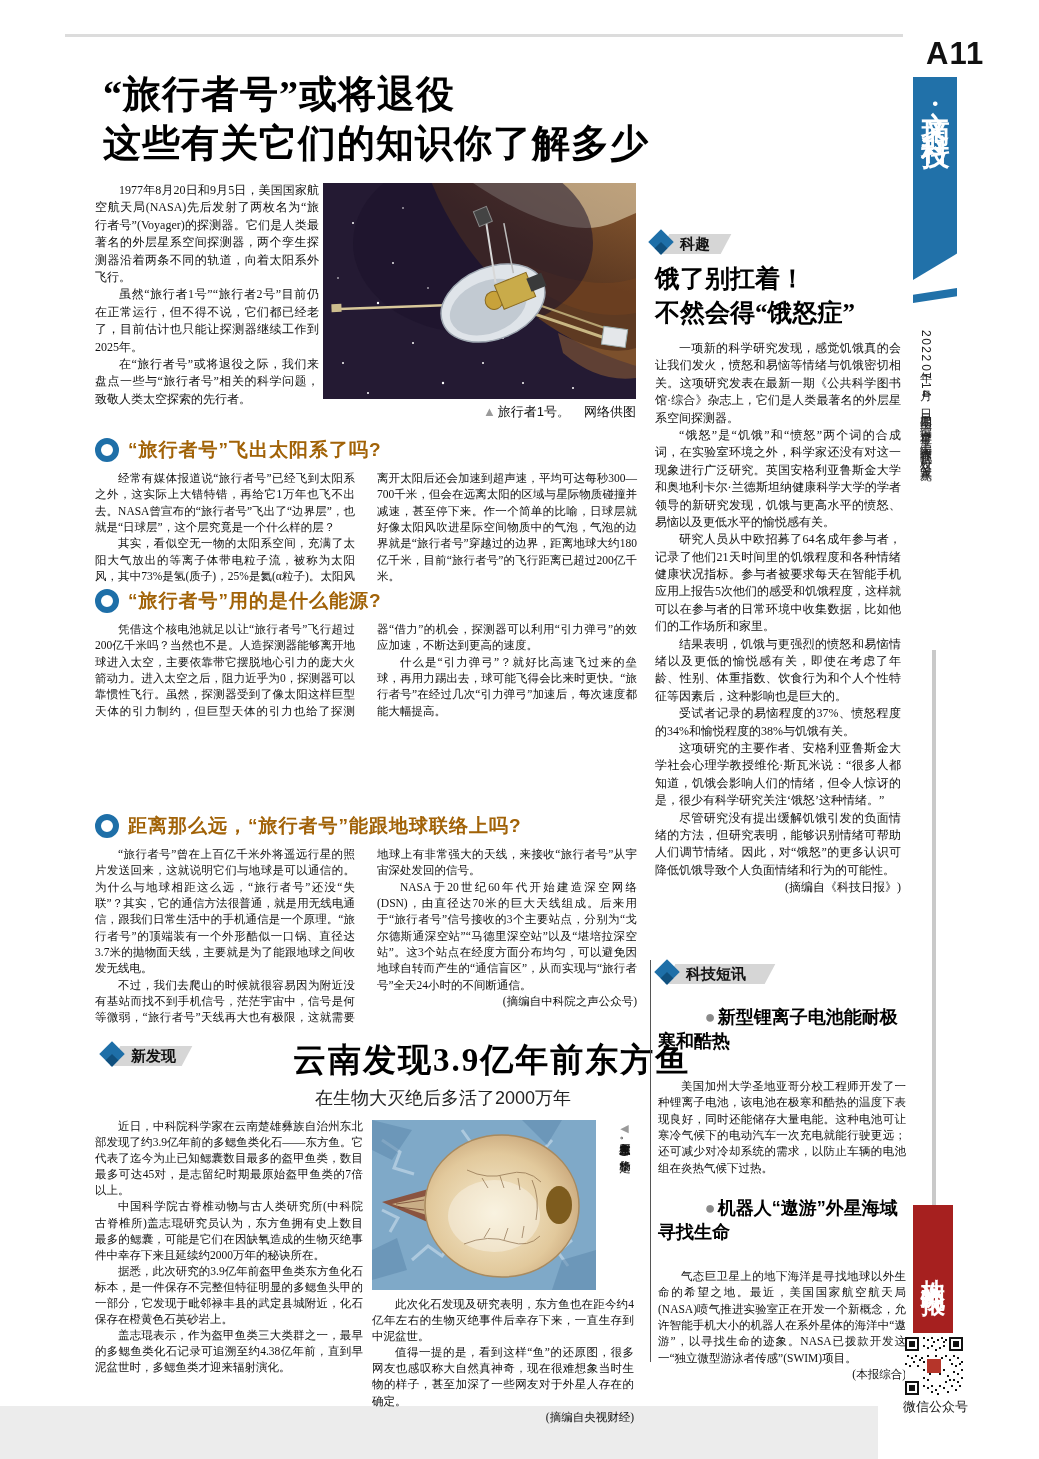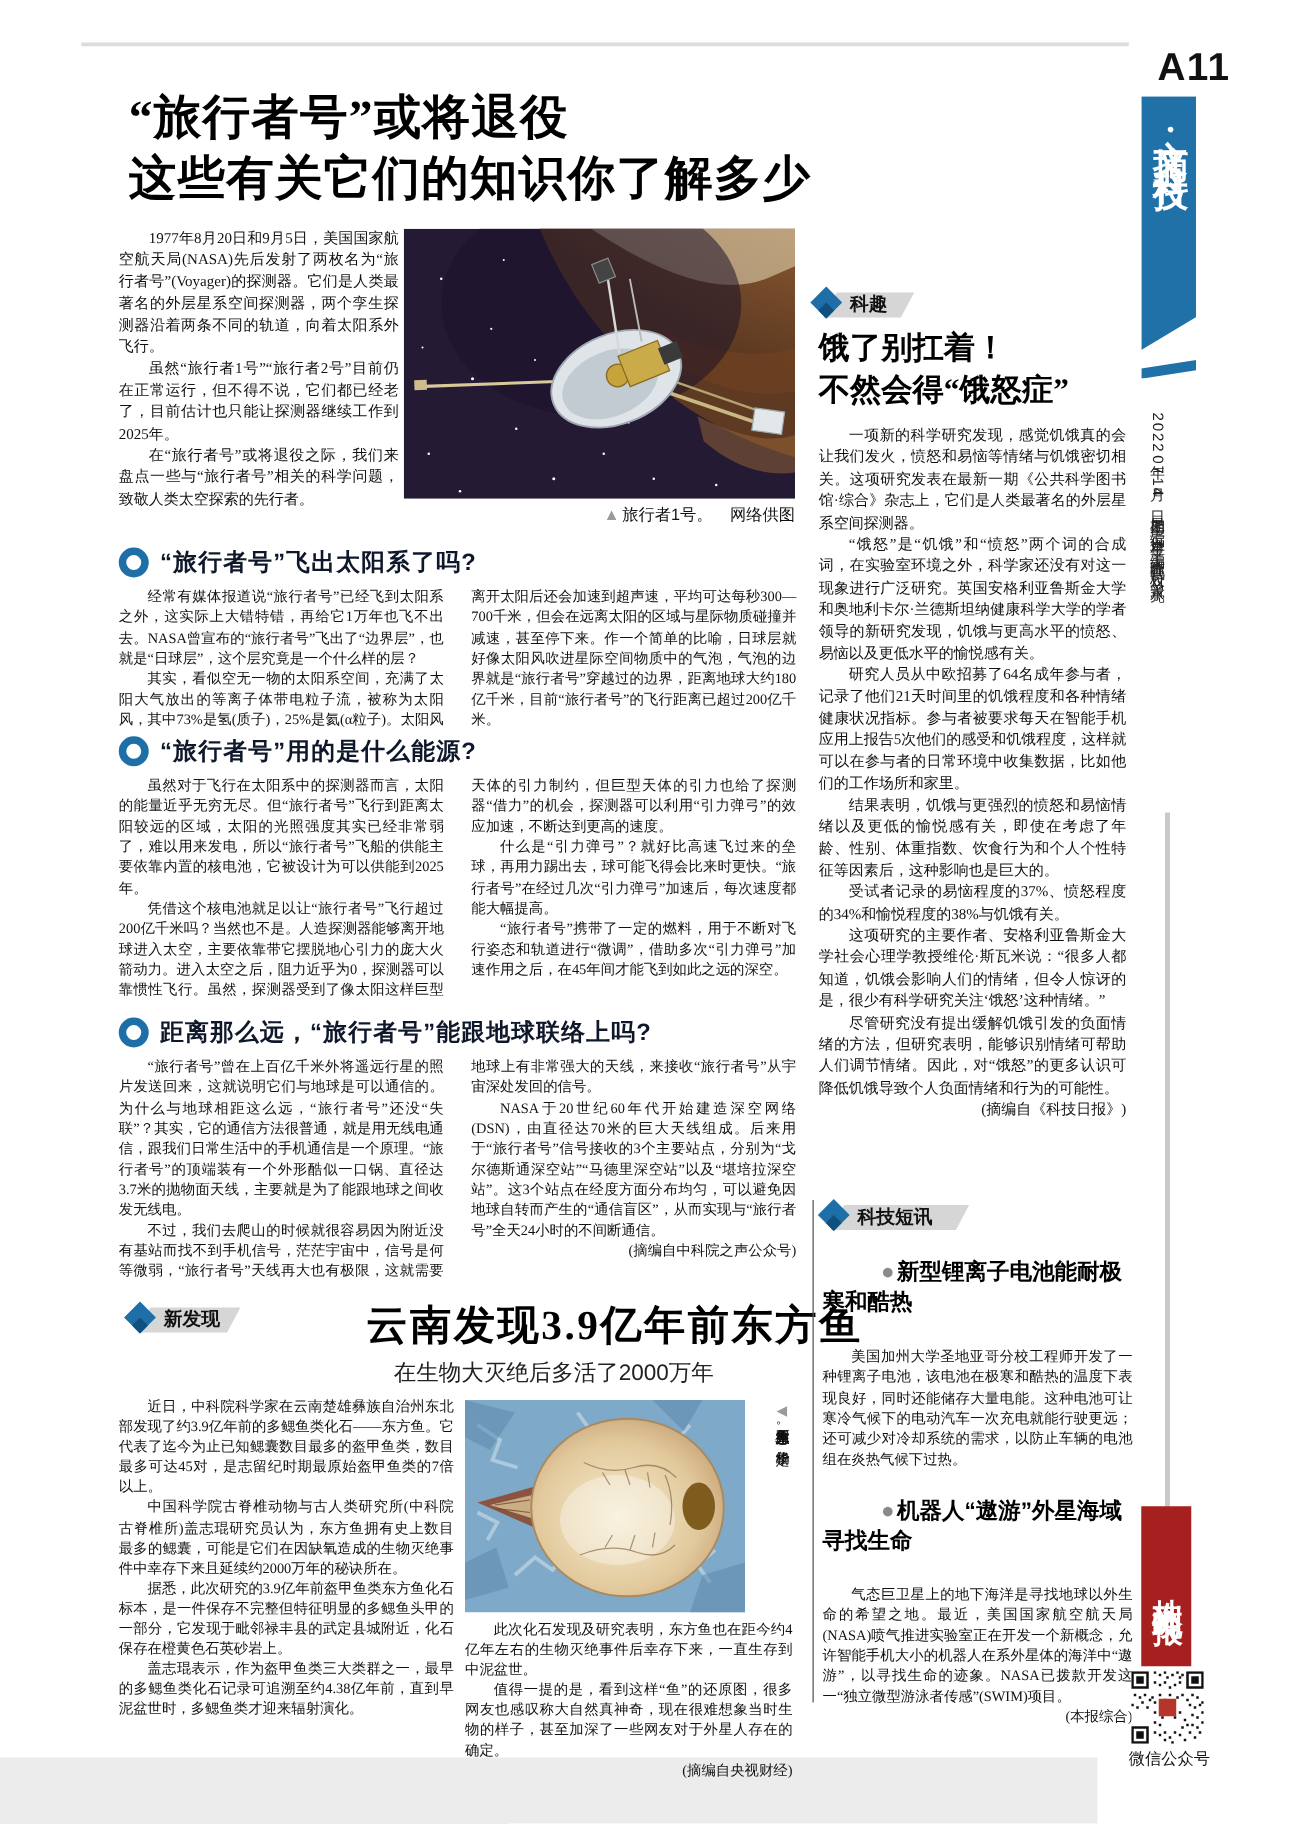--- a/index.html
+++ b/index.html
@@ -19,21 +19,21 @@
   .body-text p{margin:0;text-indent:2em;text-align:justify;}
   .body-text p.source{text-align:right;text-indent:0;}
   
   .voyager-photo{left:323px;top:183px;width:313px;height:216px;}
   .photo-caption{left:323px;top:403px;width:313px;text-align:right;font-size:13px;
                  font-family:"Liberation Sans",sans-serif;}
   .cap-marker{color:#9a9a9a;margin-right:2px;}
   .cap-credit{margin-left:14px;}
   
   .q-head{display:flex;align-items:center;gap:9px;font-family:"Liberation Sans","DejaVu Sans",sans-serif;
-          font-size:19px;font-weight:700;letter-spacing:1px;color:#0f172a;}
+          font-size:19px;font-weight:700;letter-spacing:1px;color:#a16207;}
   .ring{display:inline-block;width:12px;height:12px;border:6px solid #1e6fa8;border-radius:50%;flex:none;}
   .q-body{width:542px;font-size:11.5px;line-height:1.42;column-count:2;column-gap:22px;}
   
   .kicker{height:24px;font-family:"Liberation Sans",sans-serif;}
   .kicker-bg{position:absolute;left:12px;top:2px;height:20px;background:#d6d6d6;transform:skewX(-28deg);}
   .kicker-diamond{position:absolute;left:0;top:1px;width:18px;height:18px;background:#1e6fa8;
                   transform:rotate(45deg);}
   .kicker-diamond:after{content:"";position:absolute;left:9px;top:9px;width:9px;height:9px;background:#10507e;}
   .kicker-label{position:relative;z-index:1;margin-left:28px;font-weight:700;font-size:15px;line-height:24px;}
   
@@ -152,24 +152,22 @@
   <div class="abs q-body body-text" style="left:95px;top:470px;">
     <p>经常有媒体报道说“旅行者号”已经飞到太阳系之外，这实际上大错特错，再给它1万年也飞不出去。NASA曾宣布的“旅行者号”飞出了“边界层”，也就是“日球层”，这个层究竟是一个什么样的层？</p>
     <p>其实，看似空无一物的太阳系空间，充满了太阳大气放出的等离子体带电粒子流，被称为太阳风，其中73%是氢(质子)，25%是氦(α粒子)。太阳风离开太阳后还会加速到超声速，平均可达每秒300—700千米，但会在远离太阳的区域与星际物质碰撞并减速，甚至停下来。作一个简单的比喻，日球层就好像太阳风吹进星际空间物质中的气泡，气泡的边界就是“旅行者号”穿越过的边界，距离地球大约180亿千米，目前“旅行者号”的飞行距离已超过200亿千米。</p>
   </div>
 
   <div class="abs q-head" style="left:95px;top:588px;">
     <span class="ring"></span>
     <span>“旅行者号”用的是什么能源?</span>
   </div>
   <div class="abs q-body body-text" style="left:95px;top:621px;">
-    <p>虽然对于飞行在太阳系中的探测器而言，太阳的能量近乎无穷无尽。但“旅行者号”飞行到距离太阳较远的区域，太阳的光照强度其实已经非常弱了，难以用来发电，所以“旅行者号”飞船的供能主要依靠内置的核电池，它被设计为可以供能到2025年。</p>
     <p>凭借这个核电池就足以让“旅行者号”飞行超过200亿千米吗？当然也不是。人造探测器能够离开地球进入太空，主要依靠带它摆脱地心引力的庞大火箭动力。进入太空之后，阻力近乎为0，探测器可以靠惯性飞行。虽然，探测器受到了像太阳这样巨型天体的引力制约，但巨型天体的引力也给了探测器“借力”的机会，探测器可以利用“引力弹弓”的效应加速，不断达到更高的速度。</p>
     <p>什么是“引力弹弓”？就好比高速飞过来的垒球，再用力踢出去，球可能飞得会比来时更快。“旅行者号”在经过几次“引力弹弓”加速后，每次速度都能大幅提高。</p>
-    <p>“旅行者号”携带了一定的燃料，用于不断对飞行姿态和轨道进行“微调”，借助多次“引力弹弓”加速作用之后，在45年间才能飞到如此之远的深空。</p>
   </div>
 
   <div class="abs q-head" style="left:95px;top:813px;">
     <span class="ring"></span>
     <span>距离那么远，“旅行者号”能跟地球联络上吗?</span>
   </div>
   <div class="abs q-body body-text" style="left:95px;top:846px;">
     <p>“旅行者号”曾在上百亿千米外将遥远行星的照片发送回来，这就说明它们与地球是可以通信的。为什么与地球相距这么远，“旅行者号”还没“失联”？其实，它的通信方法很普通，就是用无线电通信，跟我们日常生活中的手机通信是一个原理。“旅行者号”的顶端装有一个外形酷似一口锅、直径达3.7米的抛物面天线，主要就是为了能跟地球之间收发无线电。</p>
     <p>不过，我们去爬山的时候就很容易因为附近没有基站而找不到手机信号，茫茫宇宙中，信号是何等微弱，“旅行者号”天线再大也有极限，这就需要地球上有非常强大的天线，来接收“旅行者号”从宇宙深处发回的信号。</p>
     <p>NASA于20世纪60年代开始建造深空网络(DSN)，由直径达70米的巨大天线组成。后来用于“旅行者号”信号接收的3个主要站点，分别为“戈尔德斯通深空站”“马德里深空站”以及“堪培拉深空站”。这3个站点在经度方面分布均匀，可以避免因地球自转而产生的“通信盲区”，从而实现与“旅行者号”全天24小时的不间断通信。</p>

